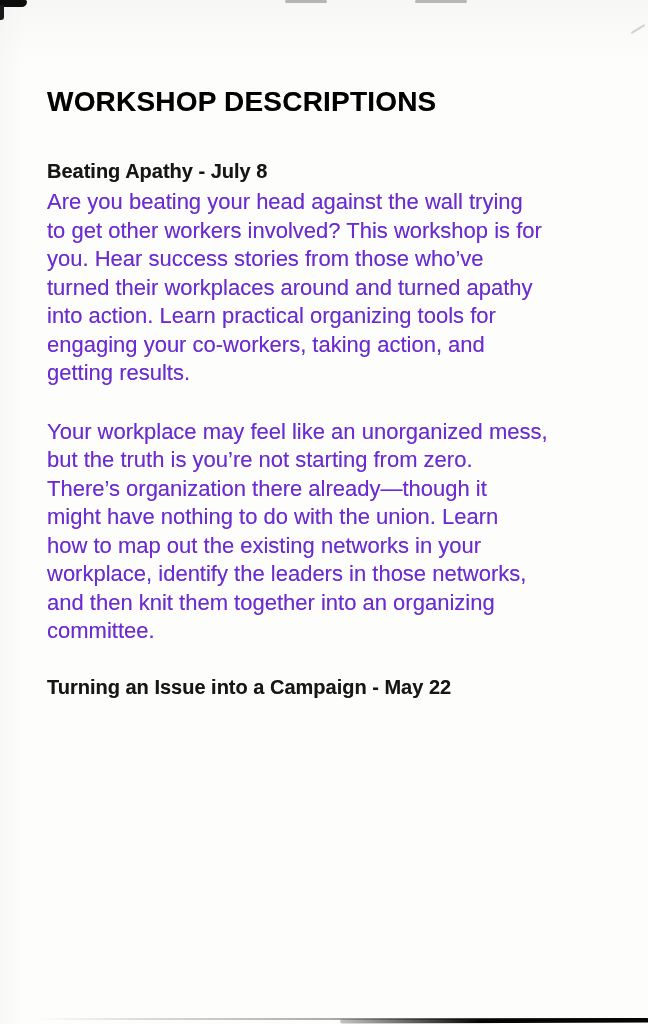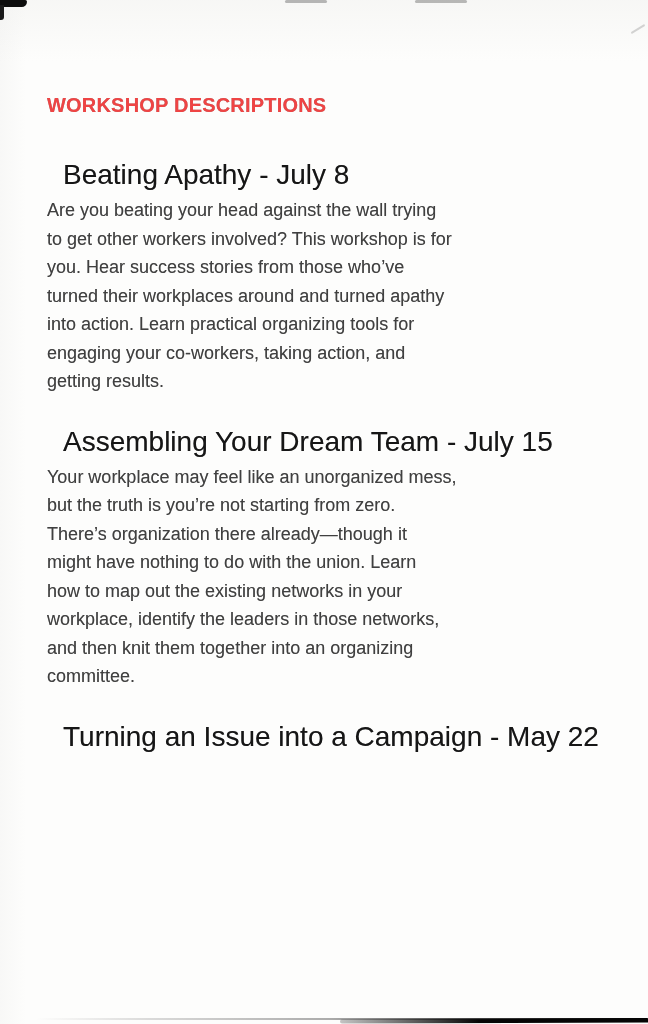--- a/index.html
+++ b/index.html
@@ -23,43 +23,43 @@
       linear-gradient(180deg, rgba(235,235,233,0.35) 0%, rgba(255,255,255,0) 6%),
       linear-gradient(90deg, rgba(240,240,238,0.4) 0%, rgba(255,255,255,0) 4%);
   }
   .content {
     position: absolute;
     left: 47px;
     top: 86px;
     width: 562px;
   }
   .doc-title {
-    font-size: 20px;
+    font-size: 28px;
     font-weight: 700;
     letter-spacing: 0.2px;
-    color: #ef4444;
-    margin: 8px 0 42px 0;
+    color: #000000;
+    margin: 0 0 42px 0;
     text-shadow: 0 0 0.5px rgba(0,0,0,0.4);
   }
   .section {
     margin: 0 0 30px 0;
   }
   .section-heading {
-    font-size: 28px;
-    font-weight: 400;
+    font-size: 20px;
+    font-weight: 700;
     color: #161616;
-    margin: 0 0 5px 16px;
+    margin: 0 0 5px 0;
     text-shadow: 0 0 0.5px rgba(0,0,0,0.4);
   }
   .section-body {
-    font-size: 18px;
+    font-size: 22px;
     line-height: 28.5px;
     margin: 0;
     white-space: pre-line;
-    color: #404040;
+    color: #6d28d9;
     text-shadow: 0 0 0.4px rgba(0,0,0,0.3);
   }
   
   .corner-mark {
     position: absolute;
     top: 0;
     left: 0;
     width: 27px;
     height: 7px;
     background: #0d0d0d;
@@ -140,21 +140,20 @@
     <p class="section-body">Are you beating your head against the wall trying
 to get other workers involved? This workshop is for
 you. Hear success stories from those who’ve
 turned their workplaces around and turned apathy
 into action. Learn practical organizing tools for
 engaging your co-workers, taking action, and
 getting results.</p>
   </div>
 
   <div class="section">
-    <h2 class="section-heading">Assembling Your Dream Team - July 15</h2>
     <p class="section-body">Your workplace may feel like an unorganized mess,
 but the truth is you’re not starting from zero.
 There’s organization there already—though it
 might have nothing to do with the union. Learn
 how to map out the existing networks in your
 workplace, identify the leaders in those networks,
 and then knit them together into an organizing
 committee.</p>
   </div>
 

